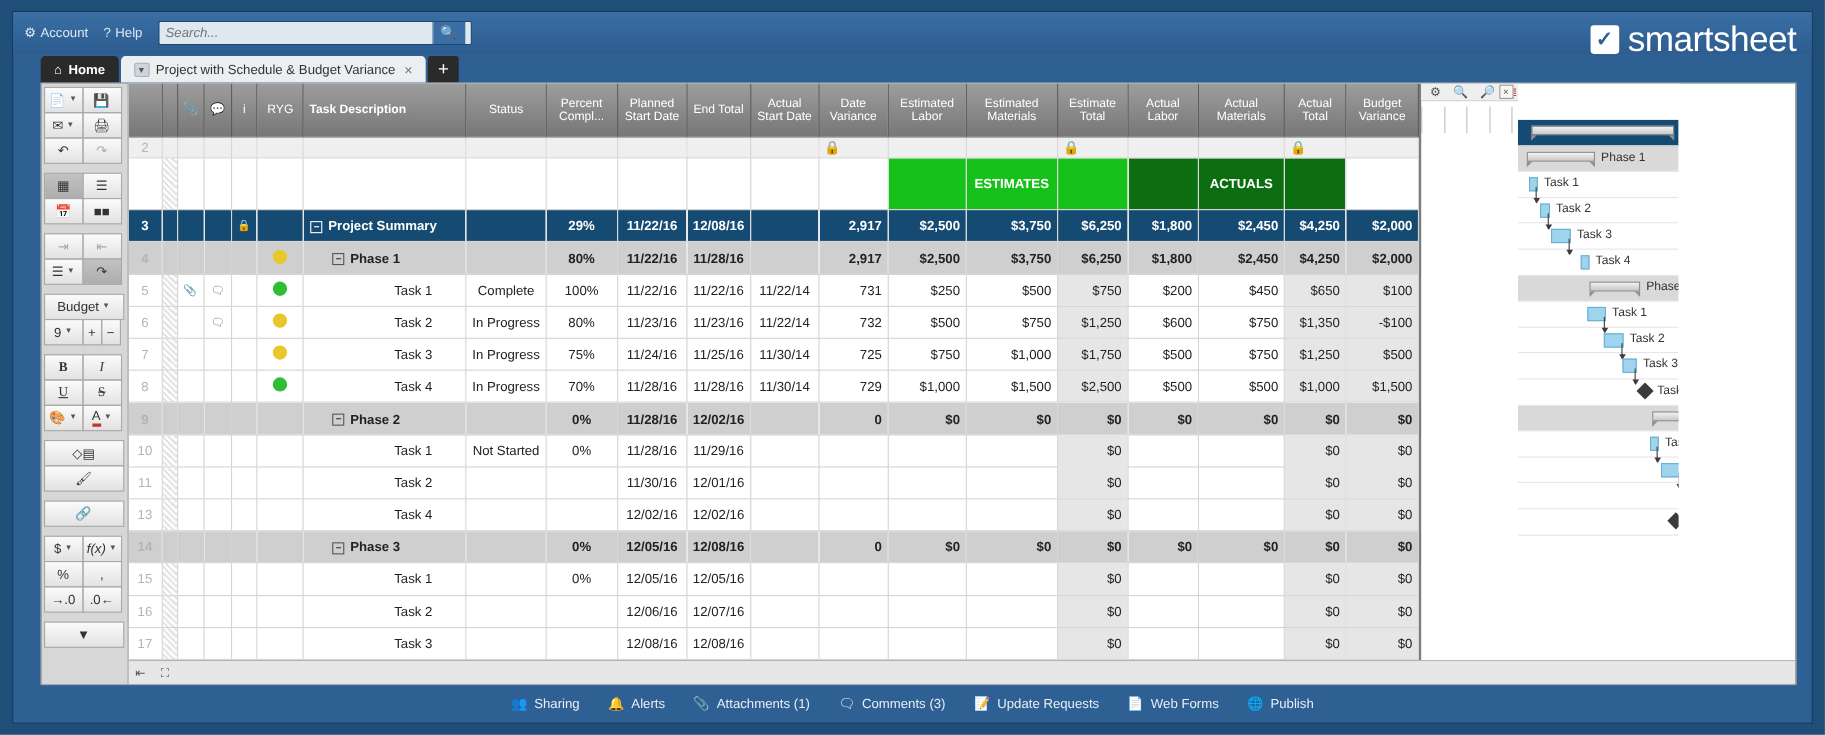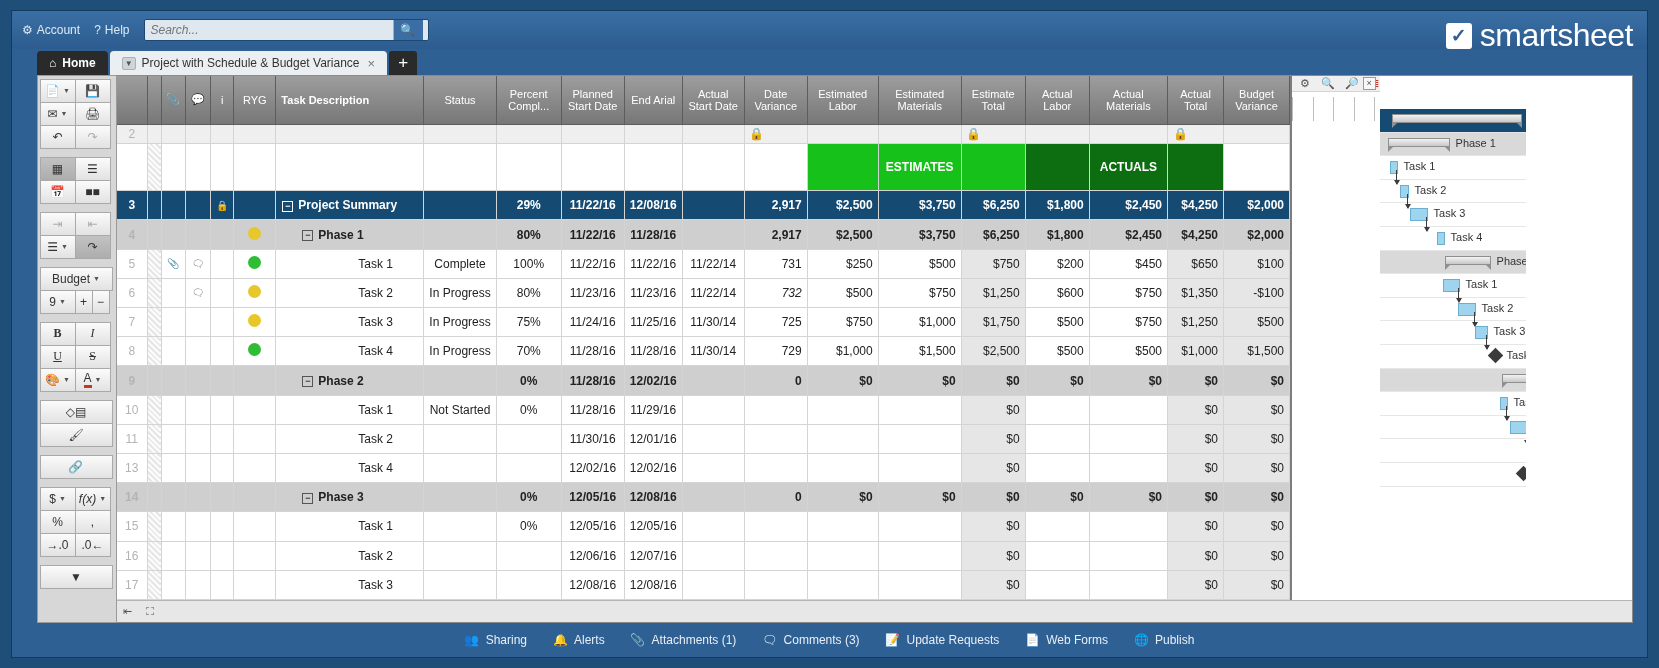--- a/index.html
+++ b/index.html
@@ -241,21 +241,21 @@
                 <th class="rn"></th>
                 <th class="hatch"></th>
                 <th style="width: 18px;">📎</th>
                 <th style="width: 18px;">💬</th>
                 <th style="width: 18px;">i</th>
                 <th style="width: 42px;">RYG</th>
                 <th class="lb" style="width: 148px;">Task Description</th>
                 <th style="width: 70px;">Status</th>
                 <th style="width: 65px;">Percent Compl...</th>
                 <th style="width: 63px;">Planned Start Date</th>
-                <th style="width: 58px;">End Arial</th>
+                <th style="width: 58px;">End Total</th>
                 <th style="width: 62px;">Actual Start Date</th>
                 <th style="width: 63px;">Date Variance</th>
                 <th style="width: 71px;">Estimated Labor</th>
                 <th style="width: 83px;">Estimated Materials</th>
                 <th style="width: 64px;">Estimate Total</th>
                 <th style="width: 64px;">Actual Labor</th>
                 <th style="width: 77px;">Actual Materials</th>
                 <th style="width: 56px;">Actual Total</th>
                 <th style="width: 66px;">Budget Variance</th>
               </tr>
@@ -377,21 +377,21 @@
                 <td class=" r-ctr" style="width: 18px; font-size: 10px; color: rgb(102, 102, 102);"></td>
                 <td class=" r-ctr" style="width: 18px; font-size: 10px; color: rgb(119, 119, 119);">🗨</td>
                 <td class=" r-ctr" style="width: 18px; font-size: 10px;"></td>
                 <td class=" r-ctr" style="width: 42px;"><span class="dot" style="background: rgb(232, 199, 43);"></span></td>
                 <td style="width: 148px; padding-left: 82px;"><span>Task 2</span></td>
                 <td class=" r-ctr" style="width: 70px;">In Progress</td>
                 <td class=" r-ctr" style="width: 65px;">80%</td>
                 <td class=" r-ctr" style="width: 63px;">11/23/16</td>
                 <td class=" r-ctr" style="width: 58px;">11/23/16</td>
                 <td class=" r-ctr" style="width: 62px;">11/22/14</td>
-                <td class=" r-num" style="width: 63px; font-style: italic;">732</td>
+                <td class=" r-num" style="width: 63px;">732</td>
                 <td class=" r-num" style="width: 71px;">$500</td>
                 <td class=" r-num" style="width: 83px;">$750</td>
                 <td class="shade r-num" style="width: 64px;">$1,250</td>
                 <td class=" r-num" style="width: 64px;">$600</td>
                 <td class=" r-num" style="width: 77px;">$750</td>
                 <td class="shade r-num" style="width: 56px;">$1,350</td>
                 <td class="shade r-num" style="width: 66px;">-$100</td>
               </tr>
               <tr class="task">
                 <td class="rn">7</td>

